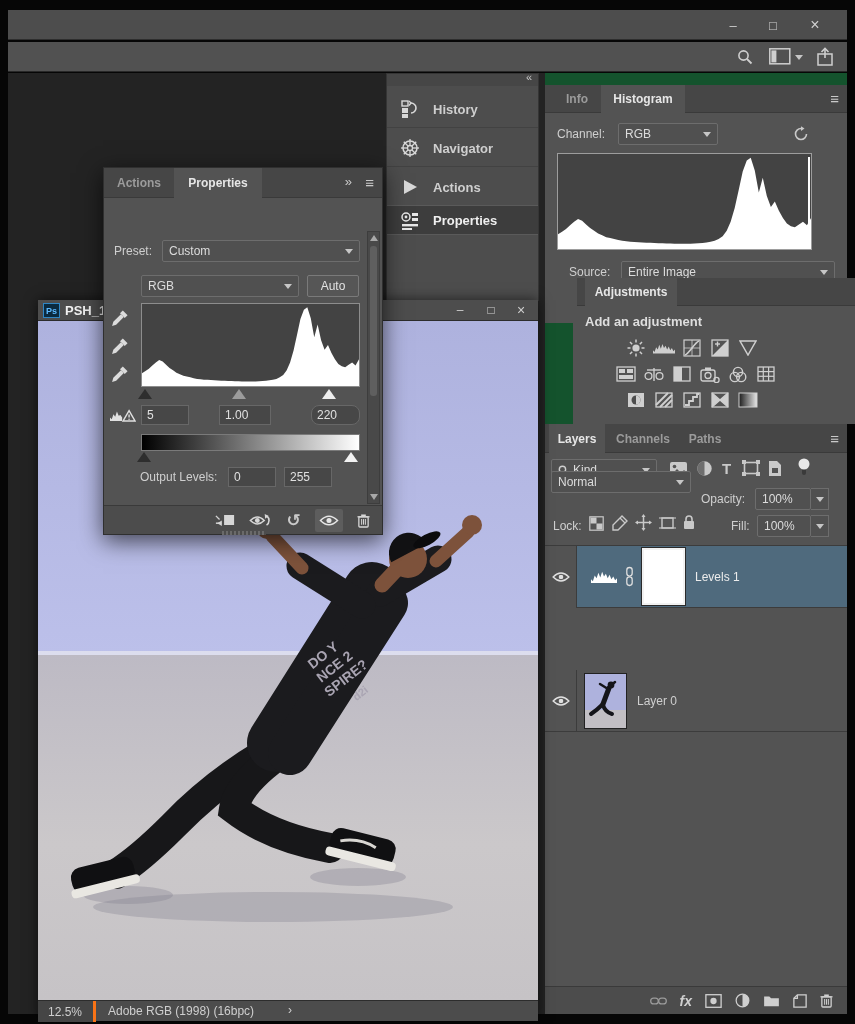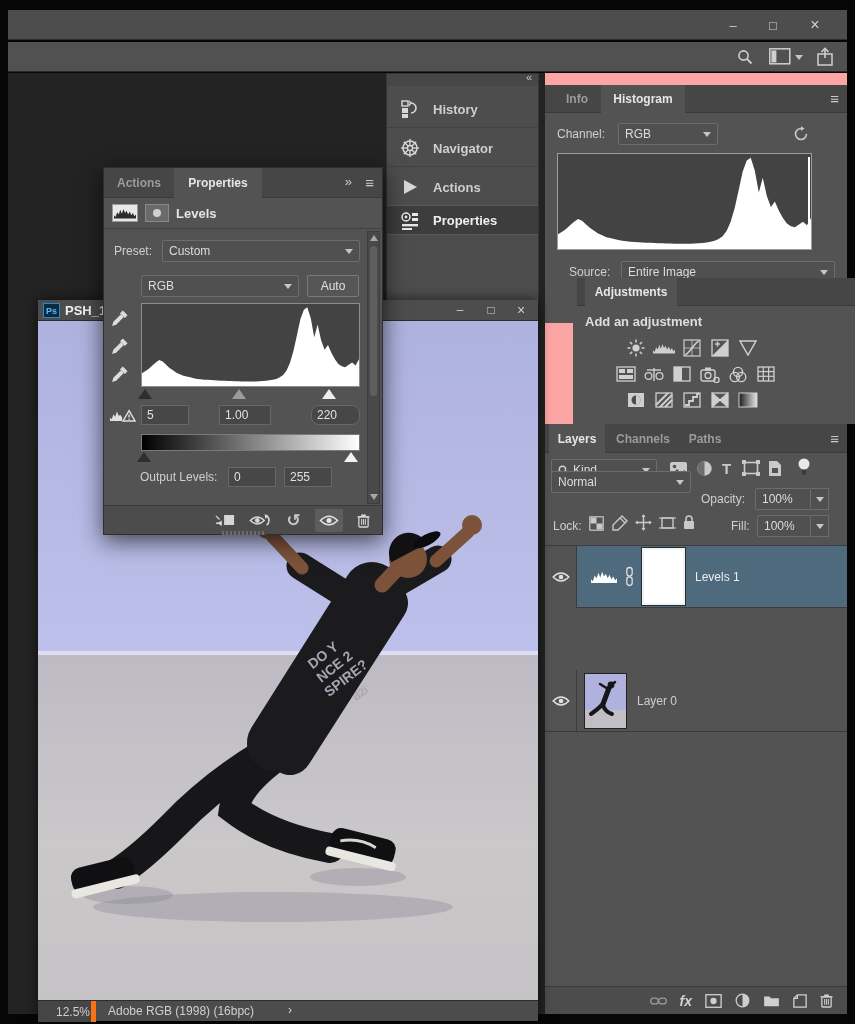--- a/index.html
+++ b/index.html
@@ -134,21 +134,21 @@
             <rect x="12" y="2" width="6" height="3" fill="#e8e8e8"></rect>
             <rect x="12" y="7" width="6" height="3" fill="#e8e8e8"></rect>
             <rect x="2" y="13" width="16" height="2.4" fill="#e8e8e8"></rect>
             <rect x="2" y="17" width="10" height="2" fill="#e8e8e8"></rect>
           </svg>
       </span>
       <span class="abs lbl bold" style="left:46px; top:7px; font-size:13px; color:#efefef;">Properties</span>
     </div>
   </div>
 
-  <div class="abs" style="left:545px; top:73px; width:302px; height:941px; background:#fca5a5;">
+  <div class="abs" style="left:545px; top:73px; width:302px; height:941px; background:#14532d;">
 
     <div class="abs tabstrip" style="left:0; top:12px; width:100%; height:28px; border-bottom:1px solid #3a3a3a;">
       <div class="tab inactive abs" style="left:8px; top:0; width:48px; height:28px;">
           <span>Info</span>
         </div>
       <div class="tab active abs" style="left:56px; top:0; width:84px; height:28px;">
           <span>Histogram</span>
         </div>
       <span class="abs menu-glyph" style="right:8px; top:5px;">≡</span>
     </div>
@@ -606,54 +606,41 @@
         <path d="M360,252 q8 6 16 2" stroke="#3a2а22" stroke-width="3" fill="none"></path>
 
         <g transform="rotate(-28 370 230)">
           <path d="M350,232 A20 20 0 0 1 390,232 Z" fill="#121214"></path>
           <ellipse cx="392" cy="229" rx="15" ry="5.5" fill="#0b0b0d"></ellipse>
         </g>
       </svg>
     </div>
 
     <div class="abs bar" style="left:0; top:700px; width:100%; height:21px; border-top:1px solid #2c2c2c; background:#4c4c4c;">
-      <div class="abs" style="left:0; top:0; width:58px; height:21px; background:#454545; border-right:5px solid #f97316; display:flex; align-items:center; padding-left:18px;">
+      <div class="abs" style="left:0; top:0; width:58px; height:21px; background:#454545; border-right:3px solid #f97316; display:flex; align-items:center; padding-left:10px;">
         <span class="lbl" style="font-size:12px;">12.5%</span>
       </div>
       <span class="abs lbl" style="left:70px; top:3px; font-size:12px;">Adobe RGB (1998) (16bpc)</span>
       <span class="abs lbl" style="left:250px; top:2px; font-size:12px;">›</span>
     </div>
   </div>
 
   <div class="abs" style="left:103px; top:167px; width:280px; height:368px; background:#535353; z-index:50; box-shadow:0 6px 22px rgba(0,0,0,0.65); border:1px solid #2f2f2f;">
 
     <div class="tabstrip abs" style="left:0; top:0; width:100%; height:30px; border-bottom:1px solid #3a3a3a;">
       <div class="tab inactive abs" style="left:6px; top:0; width:58px; height:30px;">
           <span>Actions</span>
         </div>
       <div class="tab active abs" style="left:70px; top:0; width:88px; height:30px;">
           <span>Properties</span>
         </div>
       <span class="abs menu-glyph" style="right:30px; top:6px; font-size:13px;">»</span>
       <span class="abs menu-glyph" style="right:8px; top:6px;">≡</span>
     </div>
 
-    <div class="abs" style="left:0; top:30px; width:100%; height:31px; border-bottom:1px solid #404040; display:flex; align-items:center; padding-left:8px; gap:7px;">
-      <span class="icon" style="width:26px; height:18px; background:#e8e8e8; border:1px solid #9a9a9a;">
-        <svg width="22" height="12" viewBox="0 0 28 14">
-            <path d="M0 14 L0 10 2 12 4 6 6 9 8 3 10 8 12 2 14 7 16 4 18 9 20 5 22 10 24 7 26 11 28 9 28 14 Z" fill="#2c2c2c"></path>
-          </svg>
-      </span>
-      <span class="icon" style="width:24px; height:18px; background:#6a6a6a; border:1px solid #8a8a8a;">
-        <svg width="18" height="12" viewBox="0 0 18 12">
-            <circle cx="9" cy="6" r="4" fill="#cfcfcf"></circle>
-          </svg>
-      </span>
-      <span class="lbl bold" style="font-size:13px; color:#e4e4e4;">Levels</span>
-    </div>
 
     <div class="abs" style="left:0; top:61px; width:264px; height:277px;">
 
       <span class="abs lbl" style="left:10px; top:15px;">Preset:</span>
       <div class="dd abs" style="left:58px; top:11px; width:198px; height:22px;">
         <span>Custom</span>
           <div class="chev"></div>
       </div>
 
       <div class="dd abs" style="left:37px; top:46px; width:158px; height:22px;">

